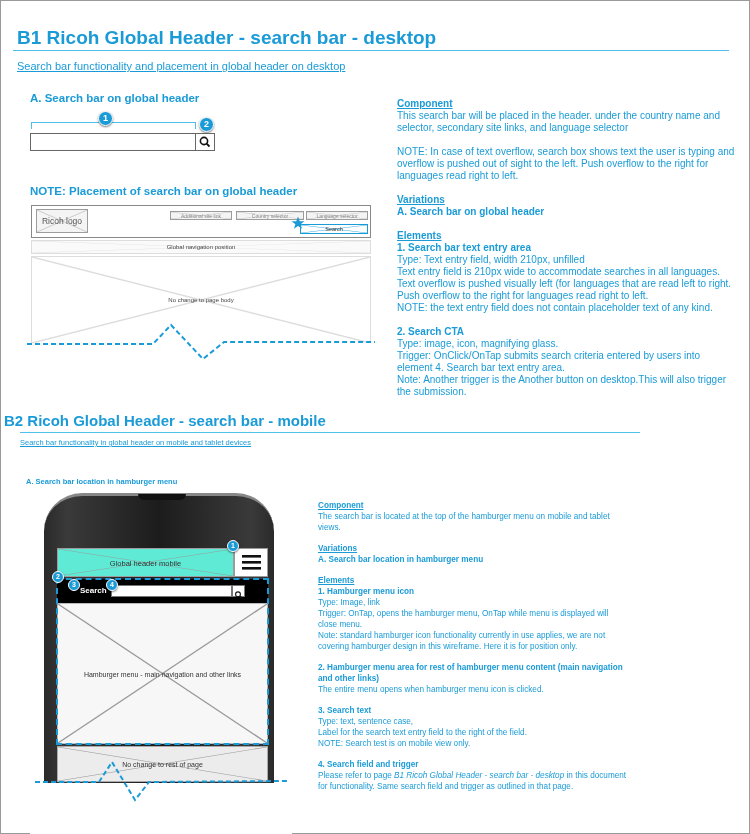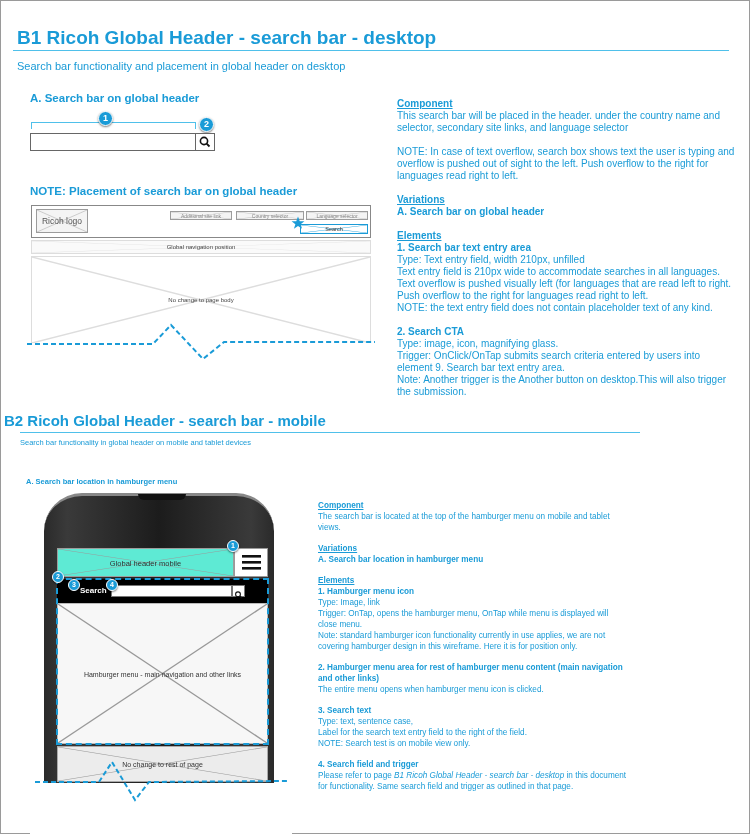--- a/index.html
+++ b/index.html
@@ -2,21 +2,21 @@
 <html><head>
 <meta charset="utf-8">
 <style>
   html, body { margin: 0; padding: 0; }
   body { width: 750px; height: 834px; background: #ffffff; position: relative; overflow: hidden;
          font-family: "Liberation Sans", sans-serif; color: #1a9bd7; }
   .frame { position: absolute; left: 0; top: 0; width: 748px; height: 832px; border: 1px solid #9a9a9a; }
   .abs { position: absolute; }
   .h1 { font-size: 19px; font-weight: bold; color: #1a9bd7; white-space: nowrap; }
   .rule { height: 1px; background: #4fc0ea; }
-  .sub { font-size: 11px; color: #1a9bd7; white-space: nowrap; }
+  .sub { font-size: 11px; color: #1a9bd7; white-space: nowrap; text-decoration: underline; }
   .h3 { font-size: 11.5px; font-weight: bold; color: #1a9bd7; white-space: nowrap; }
   .desc { font-size: 10px; line-height: 12px; color: #1a9bd7; }
   .desc p { margin: 0; }
   .desc .gap { height: 12px; }
   .u { text-decoration: underline; font-weight: bold; }
   .b { font-weight: bold; }
   .desc2 { font-size: 8.2px; line-height: 11px; color: #1a9bd7; }
   .desc2 p { margin: 0; }
   .desc2 .gap { height: 10px; }
   .badge { position: absolute; width: 13px; height: 13px; border-radius: 50%; background: #1a9bd7;
@@ -122,21 +122,21 @@
   <div class="gap"></div>
   <p class="u">Elements</p>
   <p class="b">1. Search bar text entry area</p>
   <p>Type: Text entry field, width 210px, unfilled</p>
   <p>Text entry field is 210px wide to accommodate searches in all languages.</p>
   <p>Text overflow is pushed visually left (for languages that are read left to right. Push overflow to the right for languages read right to left.</p>
   <p>NOTE: the text entry field does not contain placeholder text of any kind.</p>
   <div class="gap"></div>
   <p class="b">2. Search CTA</p>
   <p>Type: image, icon, magnifying glass.</p>
-  <p>Trigger: OnClick/OnTap submits search criteria entered by users into element 9. Search bar text entry area.</p>
+  <p>Trigger: OnClick/OnTap submits search criteria entered by users into element 4. Search bar text entry area.</p>
   <p>Note: Another trigger is the Another button on desktop.This will also trigger the submission.</p>
 </div>
 
 <div class="abs h1" style="left:4px; top:412px; font-size:15px;">B2 Ricoh Global Header - search bar - mobile</div>
 <div class="abs rule" style="left:20px; top:432px; width:620px;"></div>
 <div class="abs sub" style="left:20px; top:438px; font-size:7.5px;">Search bar functionality in global header on mobile and tablet devices</div>
 <div class="abs h3" style="left:26px; top:477px; font-size:7.5px;">A. Search bar location in hamburger menu</div>
 
 <div class="abs" style="left:44px; top:493px; width:230px; height:330px; border-radius:38px 38px 0 0; background:linear-gradient(90deg,#2a2a2a,#3a3a3a 10%,#1c1c1c 50%,#3a3a3a 90%,#2a2a2a); border-top:3px solid #888; box-sizing:border-box;"></div>
 <div class="abs" style="left:138px; top:494px; width:48px; height:6px; border-radius:0 0 6px 6px; background:#111;"></div>

